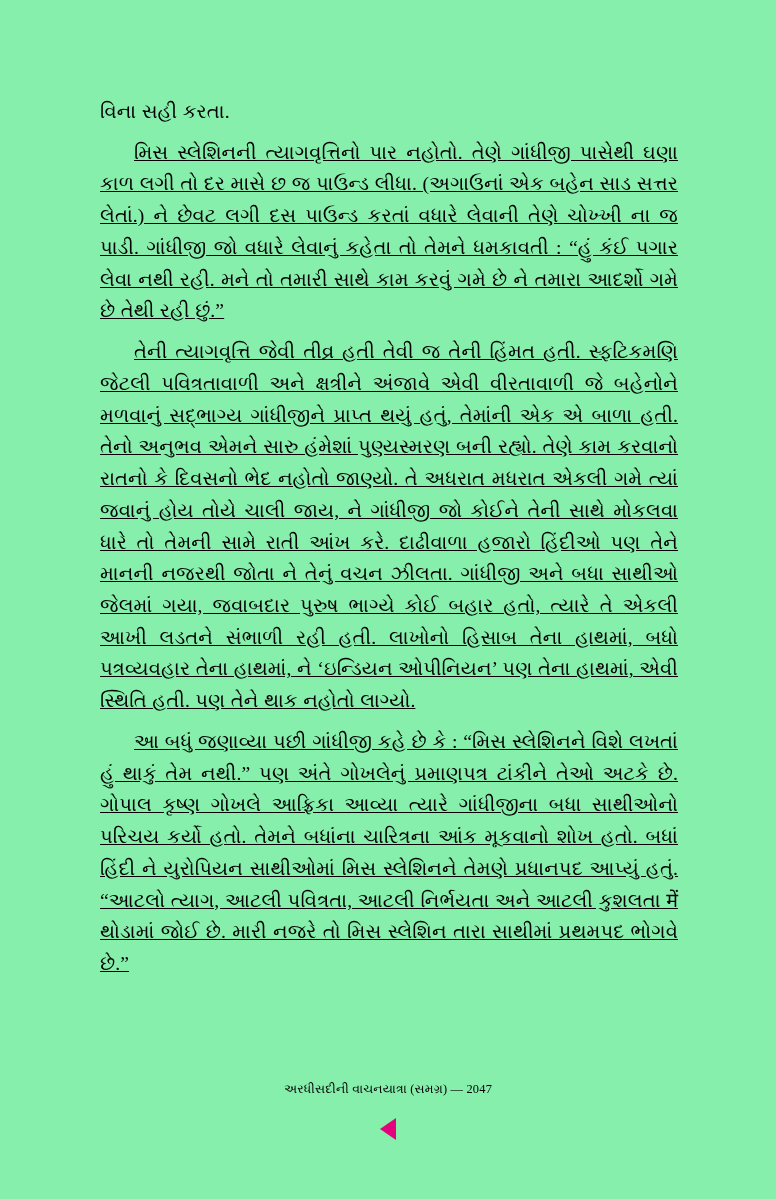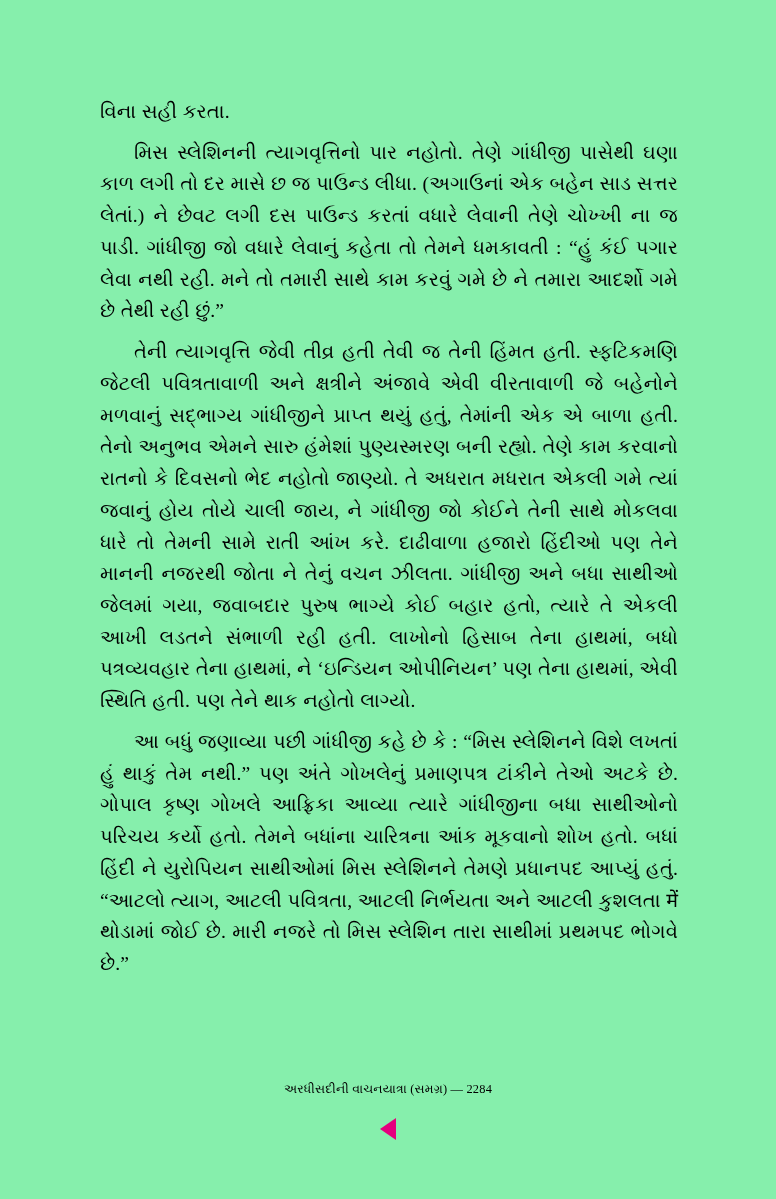--- a/index.html
+++ b/index.html
@@ -36,20 +36,21 @@
     text-align: justify;
     text-justify: inter-word;
     letter-spacing: 0.1px;
     word-spacing: 0.4px;
   }
   .para + .para {
     margin-top: 9px;
   }
   .para.indent {
     text-indent: 34px;
+    text-decoration: underline;
   }
   .footer {
     position: absolute;
     left: 0;
     top: 1082px;
     width: 776px;
     text-align: center;
     font-size: 12.4px;
     letter-spacing: 0.2px;
     color: #000000;
@@ -76,19 +77,19 @@
 
 <div class="page">
 
   <div class="content">
     <p class="para">વિના સહી કરતા.</p>
     <p class="para indent">મિસ સ્લેશિનની ત્યાગવૃત્તિનો પાર નહોતો. તેણે ગાંધીજી પાસેથી ઘણા કાળ લગી તો દર માસે છ જ પાઉન્ડ લીધા. (અગાઉનાં એક બહેન સાડ સત્તર લેતાં.) ને છેવટ લગી દસ પાઉન્ડ કરતાં વધારે લેવાની તેણે ચોખ્ખી ના જ પાડી. ગાંધીજી જો વધારે લેવાનું કહેતા તો તેમને ધમકાવતી : “હું કંઈ પગાર લેવા નથી રહી. મને તો તમારી સાથે કામ કરવું ગમે છે ને તમારા આદર્શો ગમે છે તેથી રહી છું.”</p>
     <p class="para indent">તેની ત્યાગવૃત્તિ જેવી તીવ્ર હતી તેવી જ તેની હિંમત હતી. સ્ફટિકમણિ જેટલી પવિત્રતાવાળી અને ક્ષત્રીને અંજાવે એવી વીરતાવાળી જે બહેનોને મળવાનું સદ્‌ભાગ્ય ગાંધીજીને પ્રાપ્ત થયું હતું, તેમાંની એક એ બાળા હતી. તેનો અનુભવ એમને સારુ હંમેશાં પુણ્યસ્મરણ બની રહ્યો. તેણે કામ કરવાનો રાતનો કે દિવસનો ભેદ નહોતો જાણ્યો. તે અધરાત મધરાત એકલી ગમે ત્યાં જવાનું હોય તોયે ચાલી જાય, ને ગાંધીજી જો કોઈને તેની સાથે મોકલવા ધારે તો તેમની સામે રાતી આંખ કરે. દાઢીવાળા હજારો હિંદીઓ પણ તેને માનની નજરથી જોતા ને તેનું વચન ઝીલતા. ગાંધીજી અને બધા સાથીઓ જેલમાં ગયા, જવાબદાર પુરુષ ભાગ્યે કોઈ બહાર હતો, ત્યારે તે એકલી આખી લડતને સંભાળી રહી હતી. લાખોનો હિસાબ તેના હાથમાં, બધો પત્રવ્યવહાર તેના હાથમાં, ને ‘ઇન્ડિયન ઓપીનિયન’ પણ તેના હાથમાં, એવી સ્થિતિ હતી. પણ તેને થાક નહોતો લાગ્યો.</p>
     <p class="para indent">આ બધું જણાવ્યા પછી ગાંધીજી કહે છે કે : “મિસ સ્લેશિનને વિશે લખતાં હું થાકું તેમ નથી.” પણ અંતે ગોખલેનું પ્રમાણપત્ર ટાંકીને તેઓ અટકે છે. ગોપાલ કૃષ્ણ ગોખલે આફ્રિકા આવ્યા ત્યારે ગાંધીજીના બધા સાથીઓનો પરિચય કર્યો હતો. તેમને બધાંના ચારિત્રના આંક મૂકવાનો શોખ હતો. બધાં હિંદી ને યુરોપિયન સાથીઓમાં મિસ સ્લેશિનને તેમણે પ્રધાનપદ આપ્યું હતું. “આટલો ત્યાગ, આટલી પવિત્રતા, આટલી નિર્ભયતા અને આટલી કુશલતા में થોડામાં જોઈ છે. મારી નજરે તો મિસ સ્લેશિન તારા સાથીમાં પ્રથમપદ ભોગવે છે.”</p>
   </div>
 
-  <div class="footer">અરધીસદીની વાચનયાત્રા (સમગ્ર) — 2284</div>
+  <div class="footer">અરધીસદીની વાચનયાત્રા (સમગ્ર) — 2047</div>
 
   <div class="nav-marker">
     <span class="tri"></span>
   </div>
 
 </div>
 
 </body></html>

